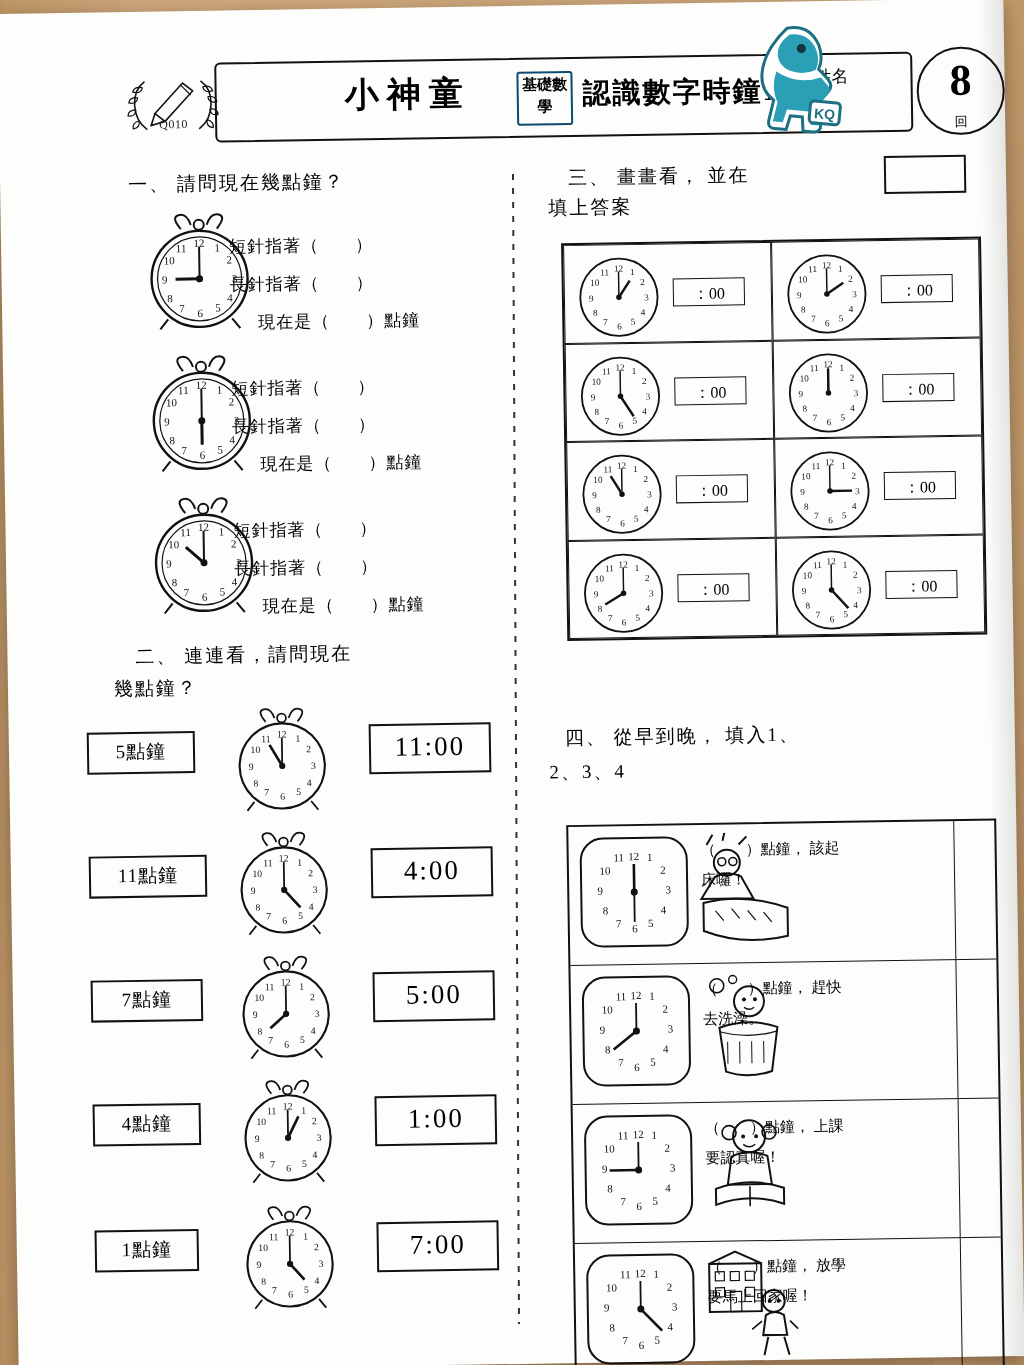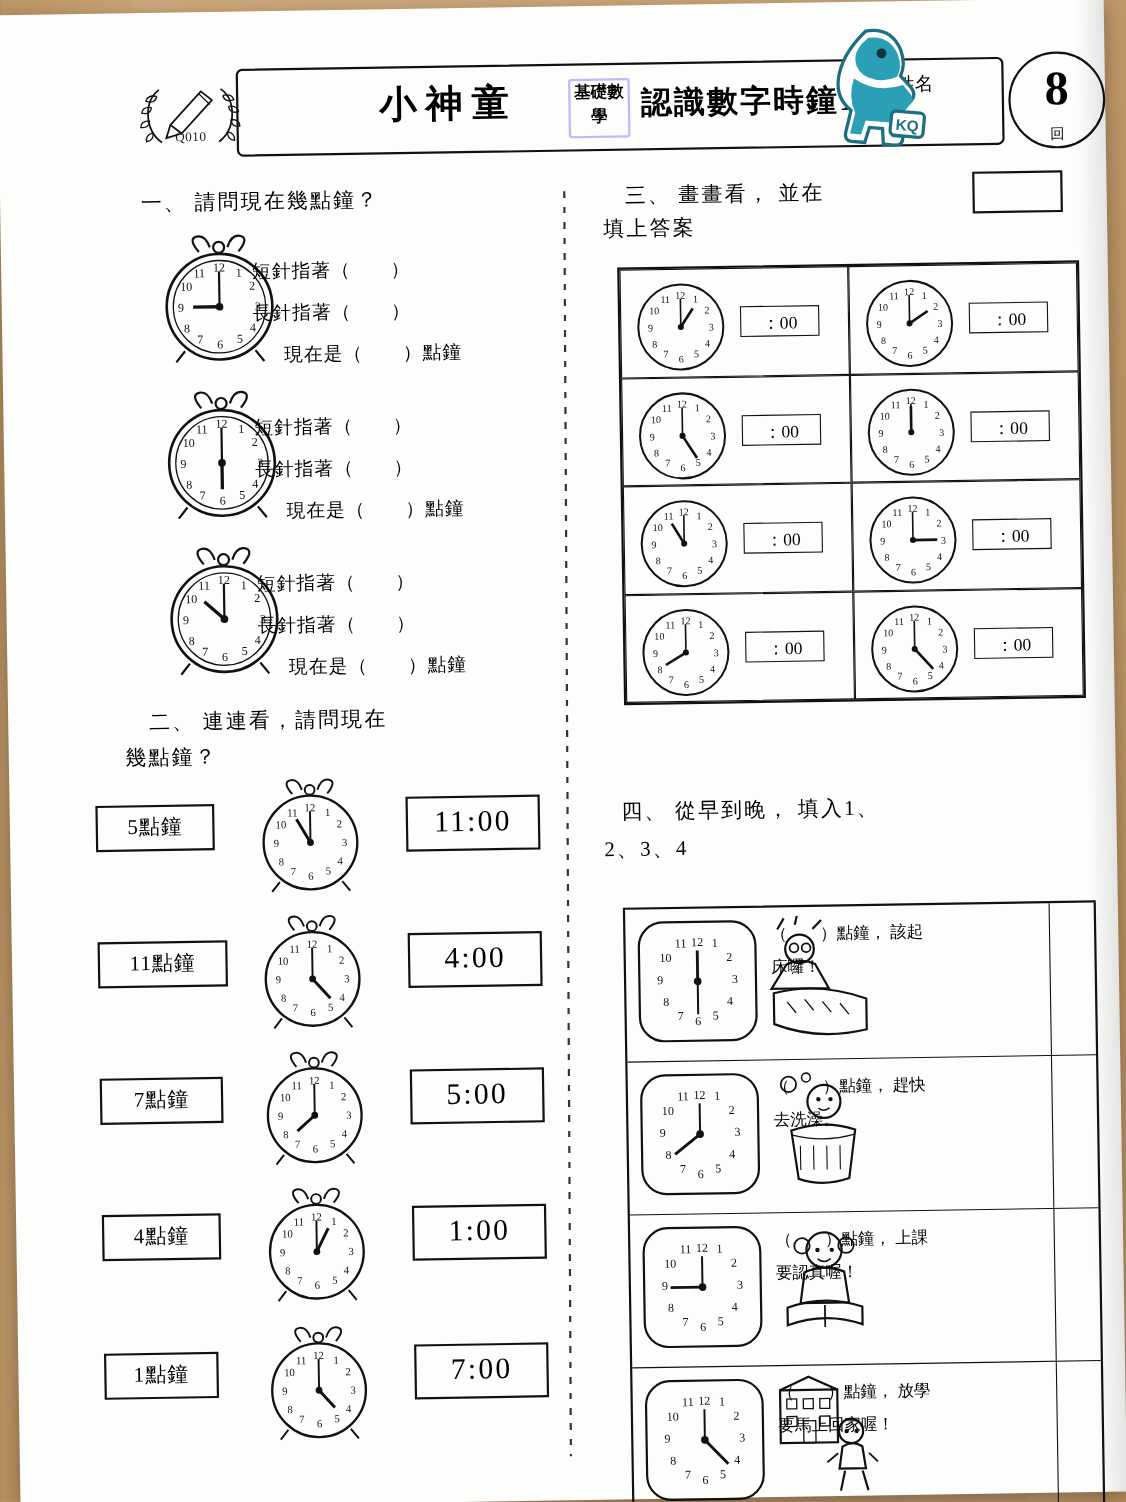--- a/index.html
+++ b/index.html
@@ -62,21 +62,21 @@
     position:absolute;left:34px;top:48px;font-size:12px;letter-spacing:.5px;
     font-family:"Liberation Serif",serif;
   }
   .brand{
     position:absolute;left:128px;top:10px;
     font-family:"Liberation Serif",serif;
     font-size:34px;font-weight:bold;letter-spacing:8px;
   }
   .subj{
     position:absolute;left:300px;top:12px;width:52px;height:50px;
-    border:2px solid #c4b5fd;border-radius:3px;
+    border:2px solid #0c4a6e;border-radius:3px;
     font-size:15px;line-height:22px;text-align:center;font-weight:bold;
     font-family:"Liberation Serif",serif;
   }
   .title{
     position:absolute;left:366px;top:16px;
     font-family:"Liberation Serif",serif;
     font-size:28px;letter-spacing:2px;font-weight:bold;
   }
   .namebox{
     position:absolute;left:598px;top:10px;font-size:17px;line-height:24px;

